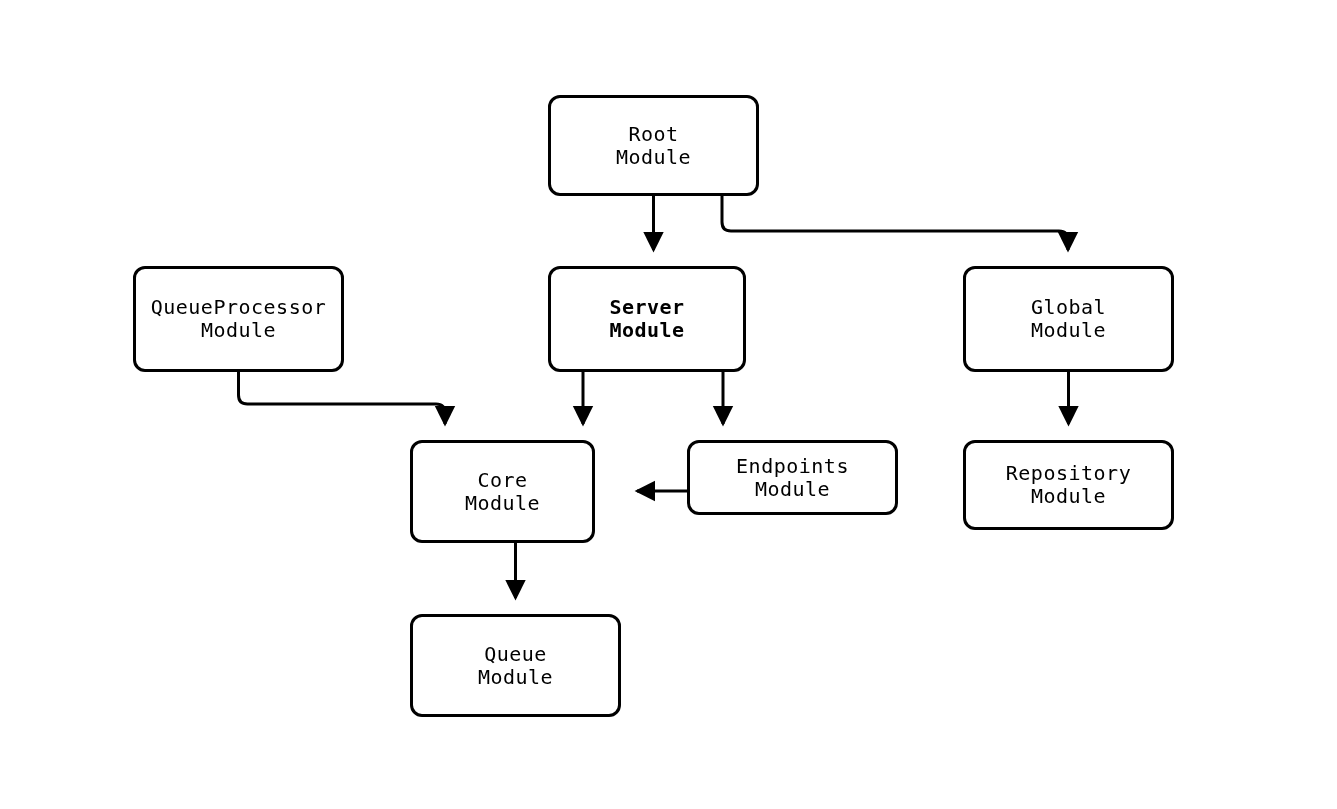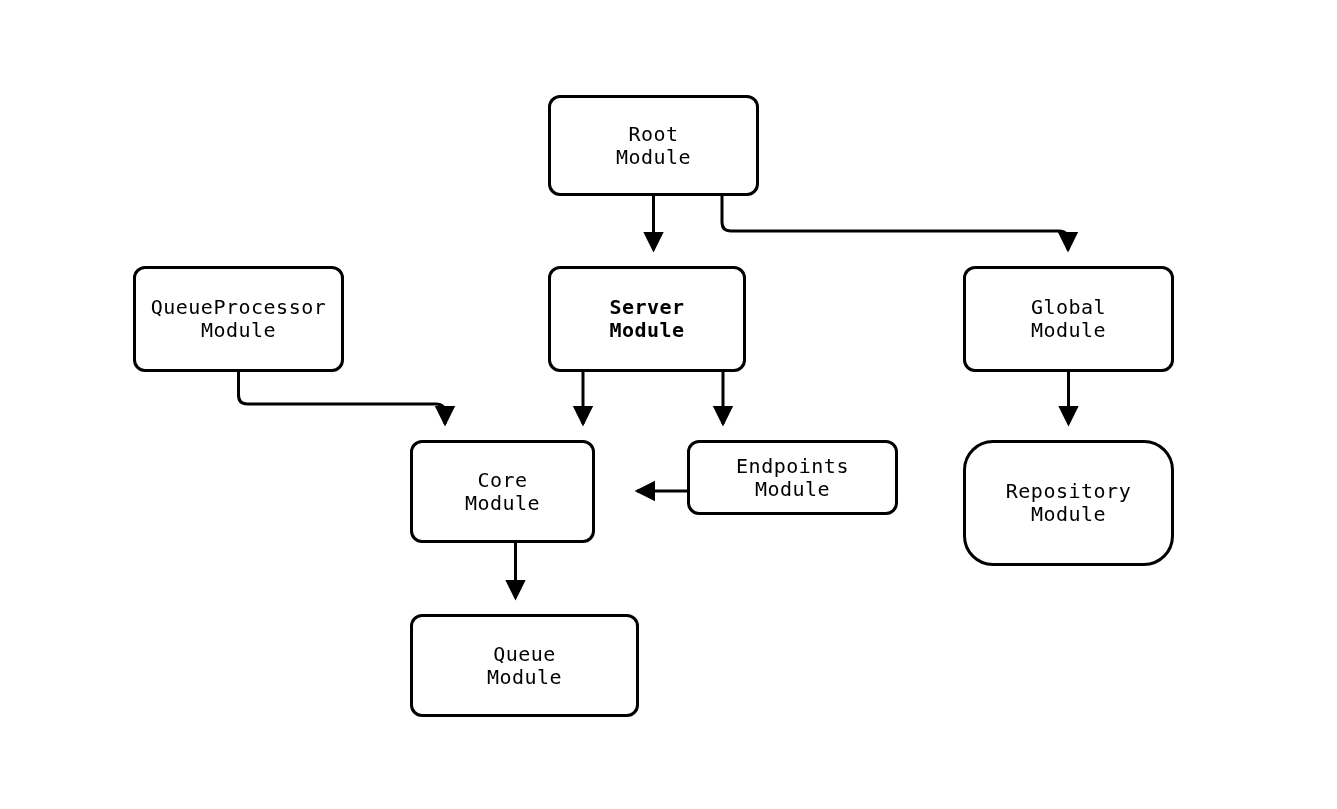--- a/index.html
+++ b/index.html
@@ -114,23 +114,23 @@
   <div class="node" style="left:410px; top:440px; width:185px; height:103px;">
     <span class="node-line">Core</span>
     <span class="node-line">Module</span>
   </div>
 
   <div class="node" style="left:687px; top:440px; width:211px; height:75px;">
     <span class="node-line">Endpoints</span>
     <span class="node-line">Module</span>
   </div>
 
-  <div class="node" style="left:963px; top:440px; width:211px; height:126px;border-radius:30px;">
+  <div class="node" style="left:963px; top:440px; width:211px; height:90px;">
     <span class="node-line">Repository</span>
     <span class="node-line">Module</span>
   </div>
 
-  <div class="node" style="left:410px; top:614px; width:229px; height:103px;">
+  <div class="node" style="left:410px; top:614px; width:211px; height:103px;">
     <span class="node-line">Queue</span>
     <span class="node-line">Module</span>
   </div>
 
 </div>
 
 </body></html>

